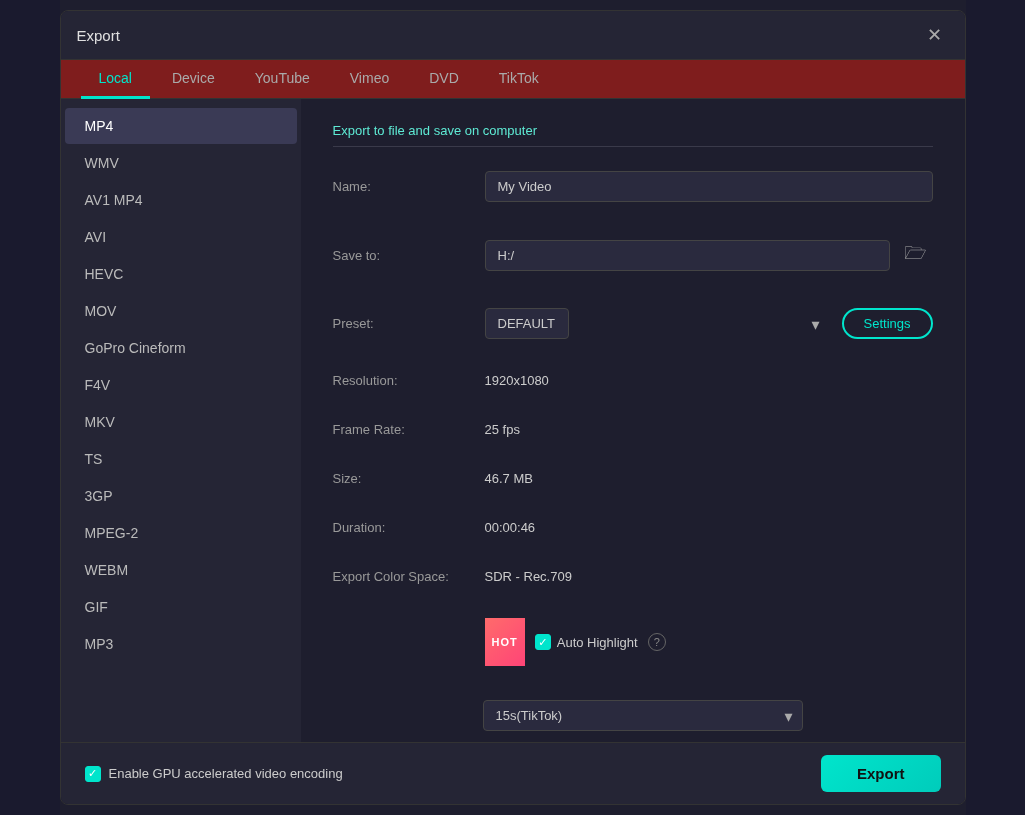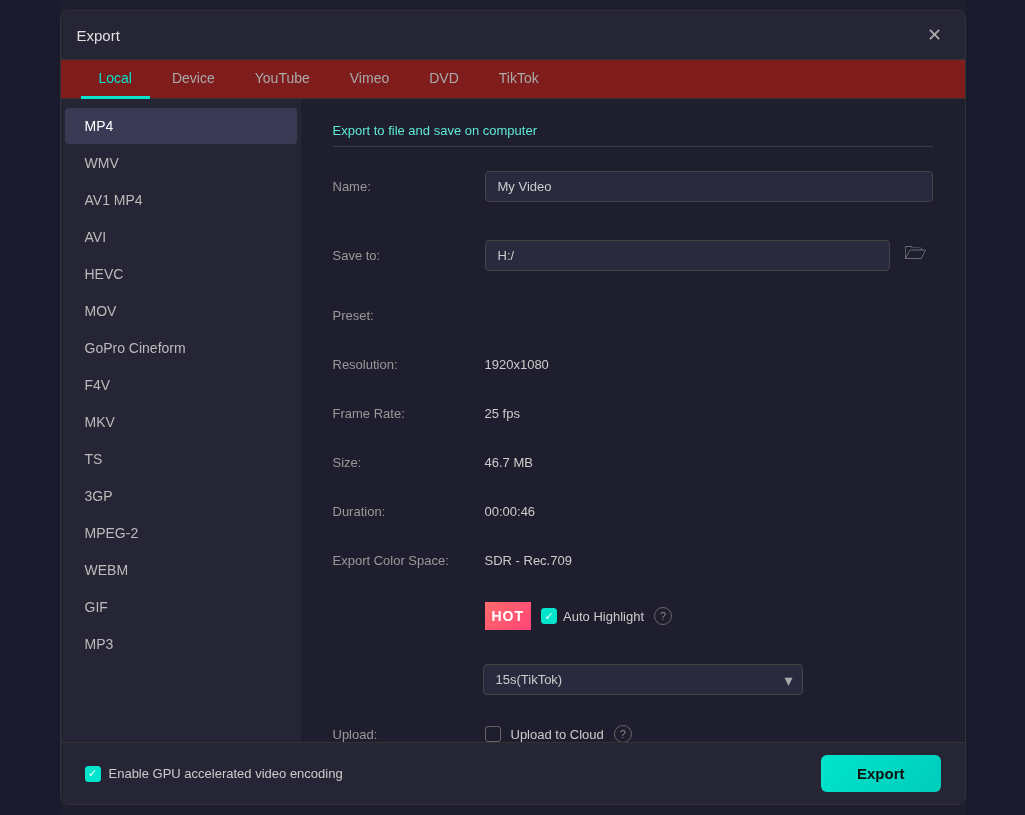--- a/index.html
+++ b/index.html
@@ -211,23 +211,23 @@
       padding: 6px 20px;
       color: #00e5cc;
       font-size: 13px;
       cursor: pointer;
       white-space: nowrap;
     }
     
     .hot-badge {
       background: linear-gradient(135deg, #ff6b6b, #ff4477);
       color: #fff;
-      font-size: 14px;
+      font-size: 11px;
       font-weight: bold;
-      padding: 6px 7px;
+      padding: 18px 7px;
       border-radius: 0;
       letter-spacing: 1px;
     }
     .auto-highlight-row {
       display: flex;
       align-items: center;
       gap: 10px;
     }
     .checkbox-label {
       display: flex;
@@ -379,20 +379,28 @@
         <div class="form-row">
           <span class="form-label">Save to:</span>
           <div class="save-to-row">
             <input class="save-to-input" type="text" value="H:/" style="">
             <button class="folder-btn">🗁</button>
           </div>
         </div>
 
         <div class="form-row">
           <span class="form-label">Preset:</span>
+          <div class="preset-row">
+            <div class="select-wrapper">
+              <select class="preset-select">
+                <option>DEFAULT</option>
+              </select>
+            </div>
+            <button class="settings-btn">Settings</button>
+          </div>
         </div>
 
         <div class="form-row">
           <span class="form-label">Resolution:</span>
           <span class="form-value">1920x1080</span>
         </div>
 
         <div class="form-row">
           <span class="form-label">Frame Rate:</span>
           <span class="form-value">25 fps</span>

